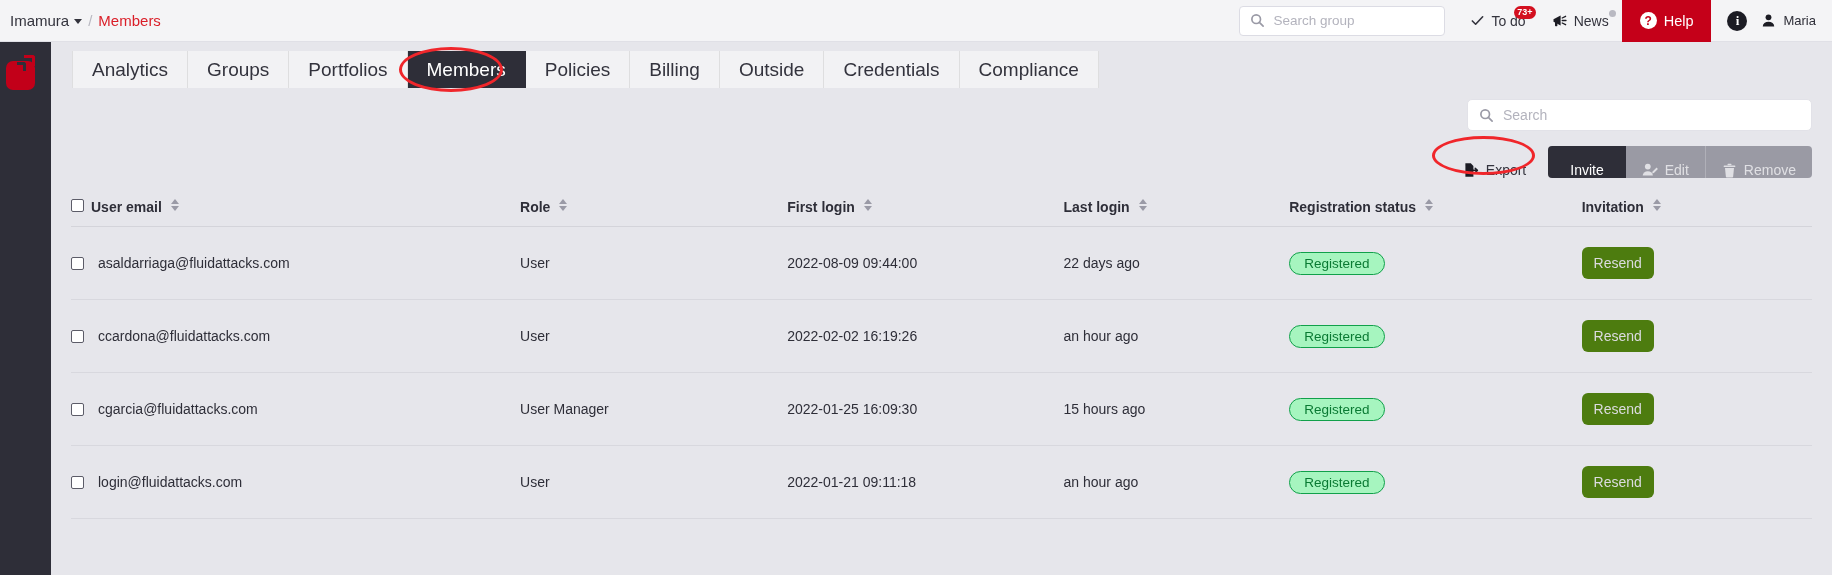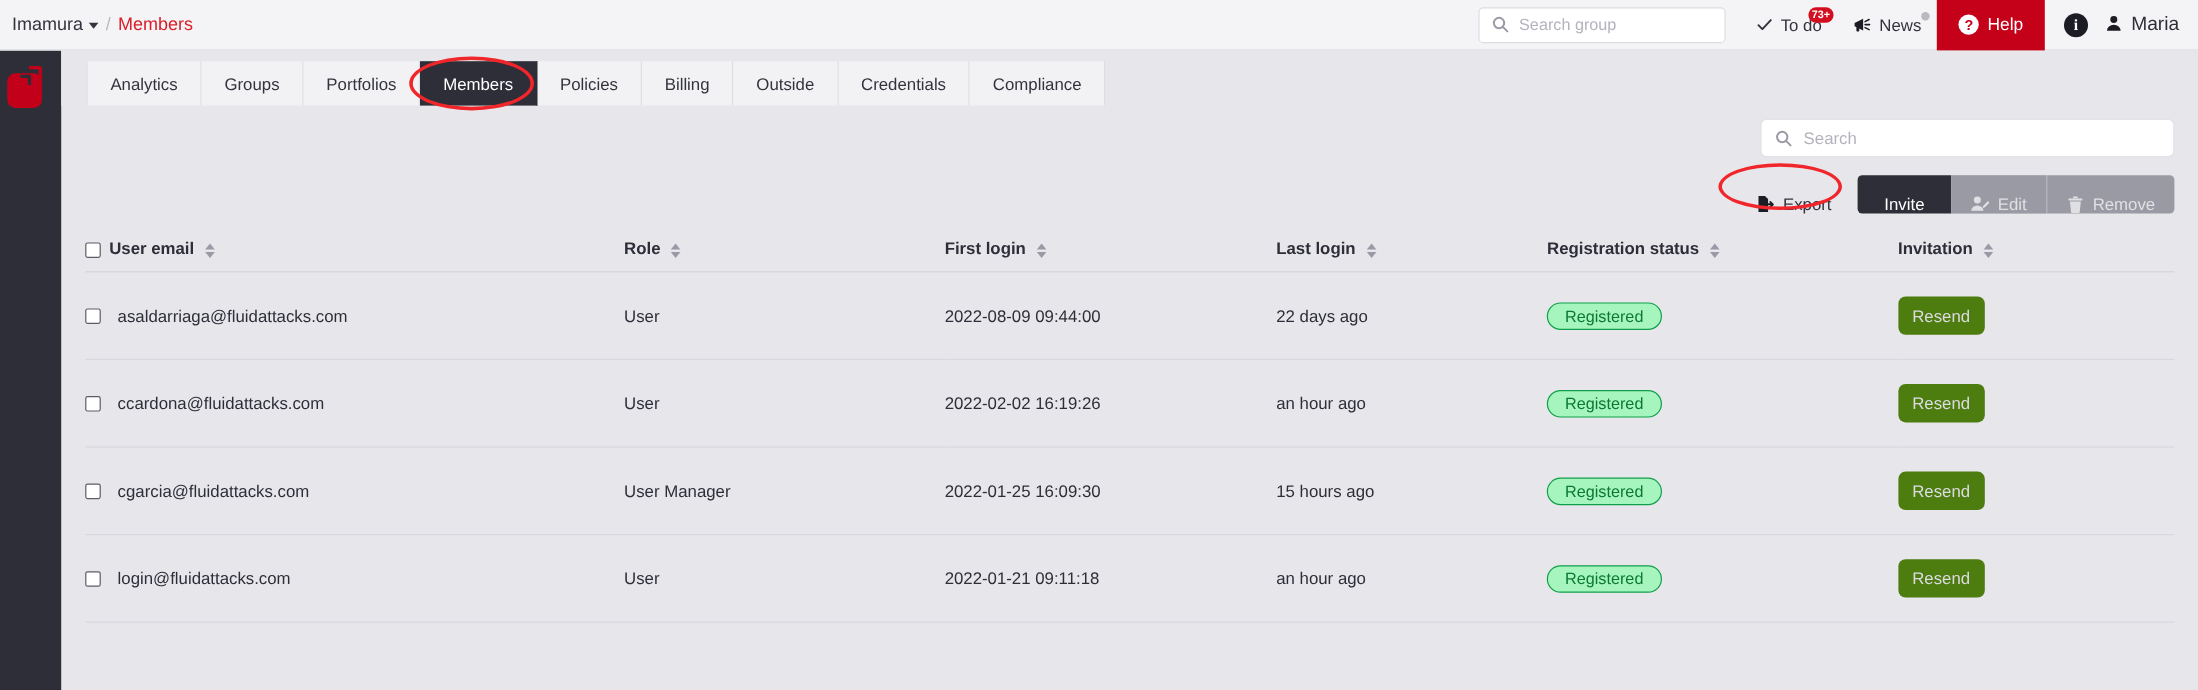--- a/index.html
+++ b/index.html
@@ -78,22 +78,22 @@
   }
   .info-icon {
     width: 20px; height: 20px; border-radius: 50%;
     background: #1c1c24; color: #fff;
     font-size: 13px; font-weight: bold;
     display: flex; align-items: center; justify-content: center;
     margin: 0 14px 0 16px; cursor: pointer;
     font-family: "Liberation Serif", serif;
   }
   .user-chip {
-    display: flex; gap: 7px;
-    font-size: 16px; margin-right: 16px; cursor: pointer;
+    display: flex; align-items: center; gap: 7px;
+    font-size: 13px; margin-right: 16px; cursor: pointer;
   }
 
   
   .rail {
     position: absolute; left: 0; top: 42px;
     width: 51px; height: 533px;
     background: #2e2e38;
   }
   .logo-wrap { position: relative; width: 40px; height: 40px; margin: 9px auto 0; }
   .logo-sq {
@@ -117,21 +117,21 @@
   
   .tabstrip {
     position: absolute; left: 51px; top: 42px;
     width: 1781px; height: 46px;
     background: #e6e6eb;
     display: flex; align-items: flex-end;
     padding-left: 21px;
   }
   .tab {
     height: 37px; display: flex; align-items: center;
-    padding: 0 19px; font-size: 14px;
+    padding: 0 19px; font-size: 19px;
     background: #f2f2f4; color: #33333d;
     border-right: 1px solid #dededf;
     cursor: pointer; position: relative;
   }
   .tab:first-child { border-left: 1px solid #dededf; }
   .tab.active { background: #2e2e38; color: #fff; border-right-color: #2e2e38; }
 
   .ellipse {
     position: absolute; pointer-events: none;
     border: 3px solid #f0262b; border-radius: 50%;
@@ -164,21 +164,21 @@
   .btn-dis { background: #9a9aa4; color: #e0e0e4; }
   .btn-remove { border-radius: 0 4px 4px 0; }
   .btn-sep { width: 1px; height: 32px; background: #b0b0b8; }
 
   table { position: absolute; left: 20px; top: 101px; width: 1741px; border-collapse: collapse; }
   thead th {
     text-align: left; font-size: 14px; font-weight: bold;
     color: #2e2e38; padding: 10px 0 11px;
     border-bottom: 1px solid #d4d4da; white-space: nowrap;
   }
-  .th-inner { display: flex; align-items: flex-end; gap: 7px; }
+  .th-inner { display: flex; align-items: flex-start; gap: 7px; }
   .sort {
     display: inline-flex; flex-direction: column; gap: 2px;
     margin-left: 2px;
   }
   .sort i {
     width: 0; height: 0;
     border-left: 4px solid transparent;
     border-right: 4px solid transparent;
     display: block;
   }

